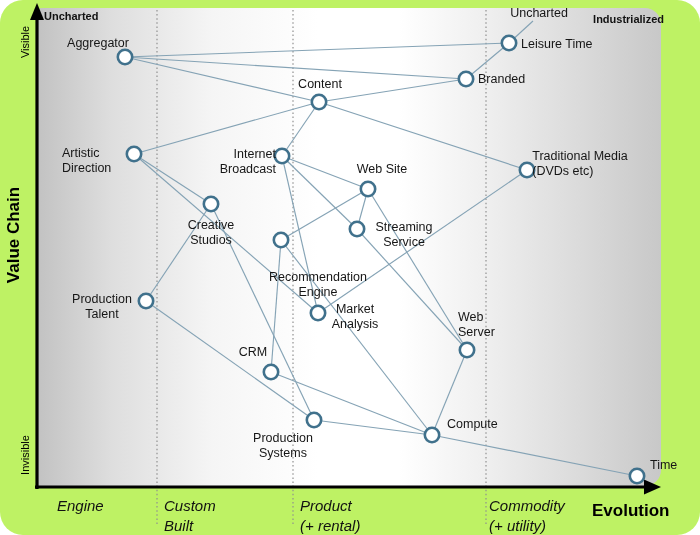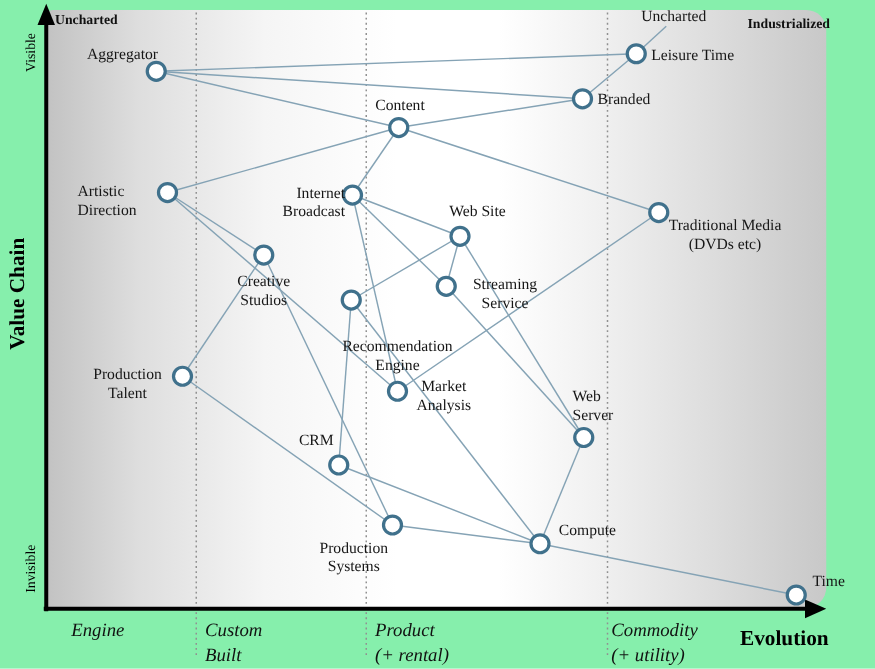--- a/index.html
+++ b/index.html
@@ -1,17 +1,17 @@
 <!DOCTYPE html>
 <html><head>
 <meta charset="utf-8">
 <style>
   html,body{margin:0;padding:0;background:#fff;}
-  #stage{position:relative;width:700px;height:535px;background:#86efac;overflow:hidden;
-         font-family:Liberation Serif, serif;}
+  #stage{position:relative;width:700px;height:535px;background:#bef264;overflow:hidden;
+         font-family:Liberation Sans, sans-serif;border-radius:23px;}
   #plot-area{position:absolute;left:37px;top:8px;width:624px;height:478px;
 (90deg,#c2c2c2 0%,#dedede 12%,#f5f5f5 28%,#ffffff 45%,#ffffff 58%,#efefef 72%,#dcdcdc 86%,#c8c8c8 100%);
          background:linear-gradient(90deg,#c2c2c2 0%,#dedede 12%,#f5f5f5 28%,#ffffff 45%,#ffffff 58%,#efefef 72%,#dcdcdc 86%,#c8c8c8 100%);
          border-radius:5px 16px 16px 2px;}
   svg#links{position:absolute;left:0;top:0;}
   .node-label{position:absolute;color:#161616;font-size:12.5px;line-height:1.18;white-space:nowrap;}
   .corner-label{position:absolute;font-size:11px;font-weight:bold;color:#111;}
   .stage-label{position:absolute;font-size:15px;font-style:italic;color:#111;line-height:1.3;white-space:nowrap;}
   .axis-title-x{position:absolute;font-size:17px;font-weight:bold;color:#000;}
   .rot{position:absolute;transform:rotate(-90deg);text-align:center;color:#000;}
@@ -87,21 +87,21 @@
   <div id="value-chain-label" class="rot">Value Chain</div>
   <div id="visible-label" class="rot">Visible</div>
   <div id="invisible-label" class="rot">Invisible</div>
 
   <div class="axis-title-x" style="left:592px;top:501px;">Evolution</div>
 <div class="node-label" style="top: 6px; left: 539px; transform: translateX(-50%); text-align: center;">Uncharted</div>
     <div class="node-label" style="top: 37px; left: 521px;">Leisure Time</div>
     <div class="node-label" style="top: 72px; left: 478px;">Branded</div>
     <div class="node-label" style="top: 36px; left: 98px; transform: translateX(-50%); text-align: center;">Aggregator</div>
     <div class="node-label" style="top: 77px; left: 320px; transform: translateX(-50%); text-align: center;">Content</div>
-    <div class="node-label" style="top: 149px; left: 580px; transform: translateX(-50%); text-align: center; margin-top: 24px;">Traditional Media<br>(DVDs etc)</div>
+    <div class="node-label" style="top: 149px; left: 580px; transform: translateX(-50%); text-align: left;">Traditional Media<br>(DVDs etc)</div>
     <div class="node-label" style="top: 146px; left: 62px;">Artistic<br>Direction</div>
     <div class="node-label" style="top: 147px; right: 424px; text-align: right;">Internet<br>Broadcast</div>
     <div class="node-label" style="top: 162px; left: 382px; transform: translateX(-50%); text-align: center;">Web Site</div>
     <div class="node-label" style="top: 218px; left: 211px; transform: translateX(-50%); text-align: center;">Creative<br>Studios</div>
     <div class="node-label" style="top: 220px; left: 404px; transform: translateX(-50%); text-align: center;">Streaming<br>Service</div>
     <div class="node-label" style="top: 255px; left: 318px; transform: translateX(-50%); text-align: center; margin-top: 15px;">Recommendation<br>Engine</div>
     <div class="node-label" style="top: 292px; left: 102px; transform: translateX(-50%); text-align: center;">Production<br>Talent</div>
     <div class="node-label" style="top: 302px; left: 355px; transform: translateX(-50%); text-align: center;">Market<br>Analysis</div>
     <div class="node-label" style="top: 310px; left: 458px;">Web<br>Server</div>
     <div class="node-label" style="top: 345px; left: 253px; transform: translateX(-50%); text-align: center;">CRM</div>

